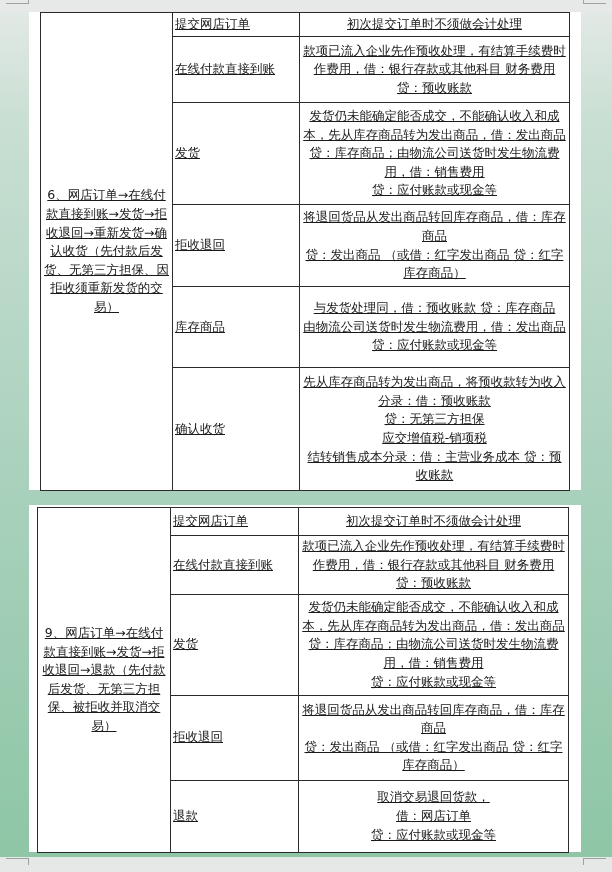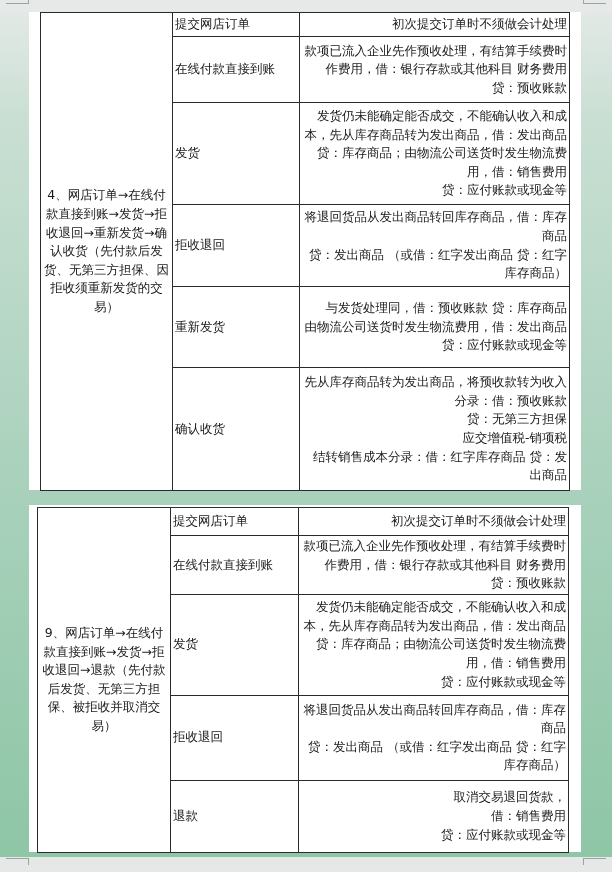--- a/index.html
+++ b/index.html
@@ -19,45 +19,46 @@
   .page { position:absolute; background:#ffffff; }
   .page1 { left:29px; top:12px; width:552px; height:478px; }
   .page2 { left:29px; top:505px; width:552px; height:347px; }
   table.acct {
     position:absolute; border-collapse:collapse; table-layout:fixed;
     font-size:12.5px; line-height:18.6px;
   }
   table.acct td {
     border:1px solid #2b2b2b; padding:1px 2px; vertical-align:middle;
     word-break:break-all;
+    text-decoration:underline;
   }
   .t1 { left:11px; top:0px; width:529px; }
   .t2 { left:8px; top:2px; width:531px; }
   td.scen { text-align:center; vertical-align:middle; padding:0 3px; }
   td.step { text-align:left; }
-  td.desc { text-align:right; vertical-align:top; }
+  td.desc { text-align:center; vertical-align:top; }
   .line { display:block; }
 </style>
 </head>
 <body>
 
 <div class="top-bar"></div>
 <div class="corner-mark tl"></div>
 <div class="corner-mark tr"></div>
 
 <div class="page page1">
   <table class="acct t1">
     <colgroup>
       <col style="width:132px">
       <col style="width:127px">
       <col style="width:270px">
     </colgroup>
     <tbody>
         <tr style="height:24px">
-      <td class="scen" rowspan="6">4、网店订单→在线付款直接到账→发货→拒收退回→重新发货→确认收货（先付款后发货、无第三方担保、因拒收须重新发货的交易）</td>
+      <td class="scen" rowspan="6">6、网店订单→在线付款直接到账→发货→拒收退回→重新发货→确认收货（先付款后发货、无第三方担保、因拒收须重新发货的交易）</td>
       <td class="step">提交网店订单</td>
       <td class="desc">
         <span class="line">初次提交订单时不须做会计处理</span>
       </td>
     </tr>
     <tr style="height:66px">
       <td class="step">在线付款直接到账</td>
       <td class="desc">
         <span class="line">款项已流入企业先作预收处理，有结算手续费时作费用，借：银行存款或其他科目 财务费用 贷：预收账款</span>
       </td>
@@ -70,34 +71,34 @@
       </td>
     </tr>
     <tr style="height:82px">
       <td class="step">拒收退回</td>
       <td class="desc">
         <span class="line">将退回货品从发出商品转回库存商品，借：库存商品</span>
         <span class="line">贷：发出商品 （或借：红字发出商品 贷：红字库存商品）</span>
       </td>
     </tr>
     <tr style="height:81px">
-      <td class="step">重新发货</td>
+      <td class="step">库存商品</td>
       <td class="desc">
         <span class="line">与发货处理同，借：预收账款 贷：库存商品</span>
         <span class="line">由物流公司送货时发生物流费用，借：发出商品</span>
         <span class="line">贷：应付账款或现金等</span>
       </td>
     </tr>
     <tr style="height:123px">
       <td class="step">确认收货</td>
       <td class="desc">
         <span class="line">先从库存商品转为发出商品，将预收款转为收入分录：借：预收账款</span>
         <span class="line">贷：无第三方担保</span>
         <span class="line">应交增值税-销项税</span>
-        <span class="line">结转销售成本分录：借：红字库存商品 贷：发出商品</span>
+        <span class="line">结转销售成本分录：借：主营业务成本 贷：预收账款</span>
       </td>
     </tr>
   </tbody>
     </table>
 </div>
 
 <div class="page page2">
   <table class="acct t2">
     <colgroup>
       <col style="width:133px">
@@ -129,21 +130,21 @@
       <td class="step">拒收退回</td>
       <td class="desc">
         <span class="line">将退回货品从发出商品转回库存商品，借：库存商品</span>
         <span class="line">贷：发出商品 （或借：红字发出商品 贷：红字库存商品）</span>
       </td>
     </tr>
     <tr style="height:72px">
       <td class="step">退款</td>
       <td class="desc">
         <span class="line">取消交易退回货款，</span>
-        <span class="line">借：销售费用</span>
+        <span class="line">借：网店订单</span>
         <span class="line">贷：应付账款或现金等</span>
       </td>
     </tr>
   </tbody>
     </table>
 </div>
 
 <div class="bottom-bar"></div>
 <div class="corner-mark bl"></div>
 <div class="corner-mark br"></div>

